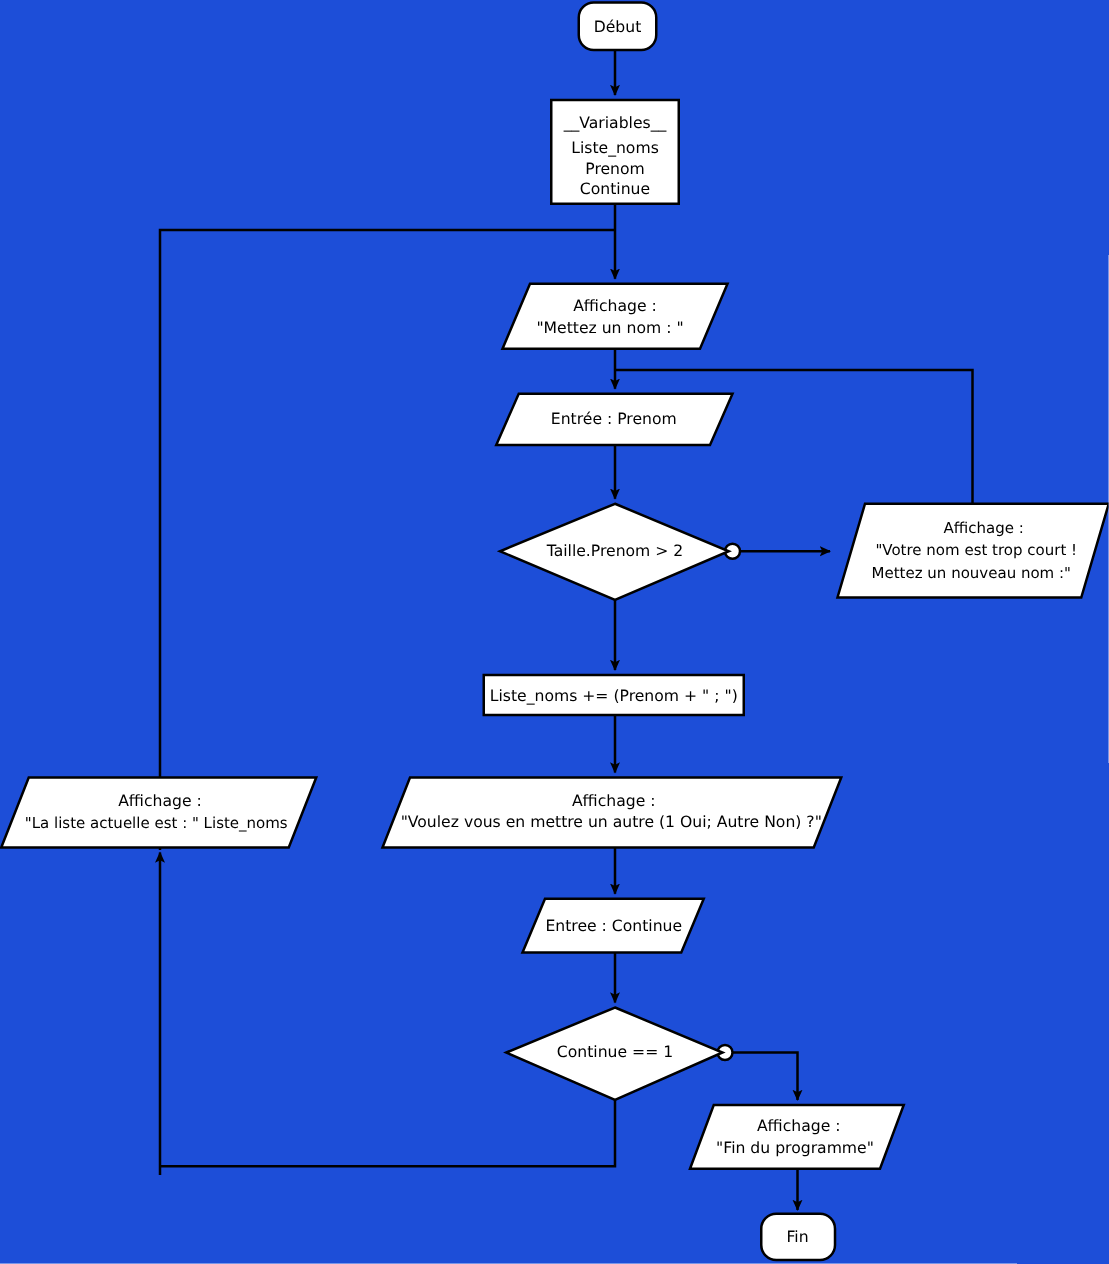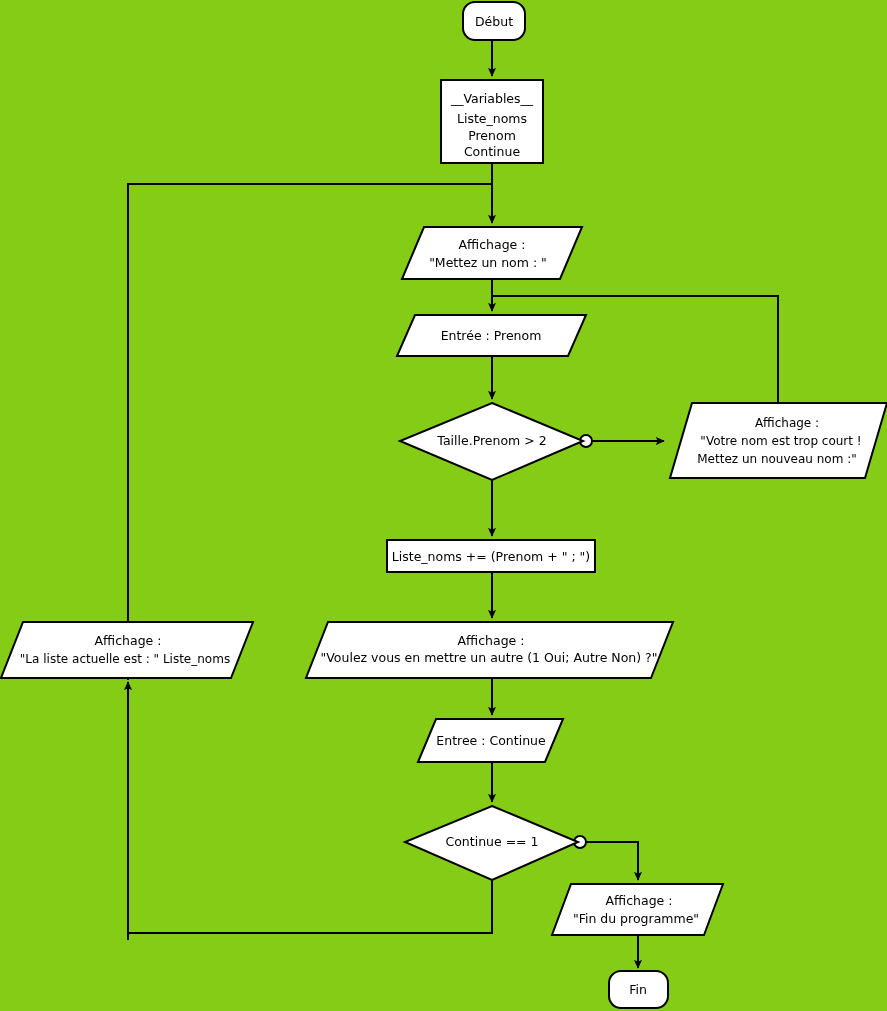--- a/index.html
+++ b/index.html
@@ -7,21 +7,21 @@
     padding: 0;
     background: #ffffff;
   }
   body {
     font-family: "DejaVu Sans", "Liberation Sans", sans-serif;
   }
   #flowchart-root {
     position: relative;
     width: 887px;
     height: 1011px;
-    background: #84cc16;
+    background: #1d4ed8;
     overflow: hidden;
   }
   svg.chart-layer {
     position: absolute;
     left: 0;
     top: 0;
     width: 887px;
     height: 1011px;
   }
   .node-shape {

